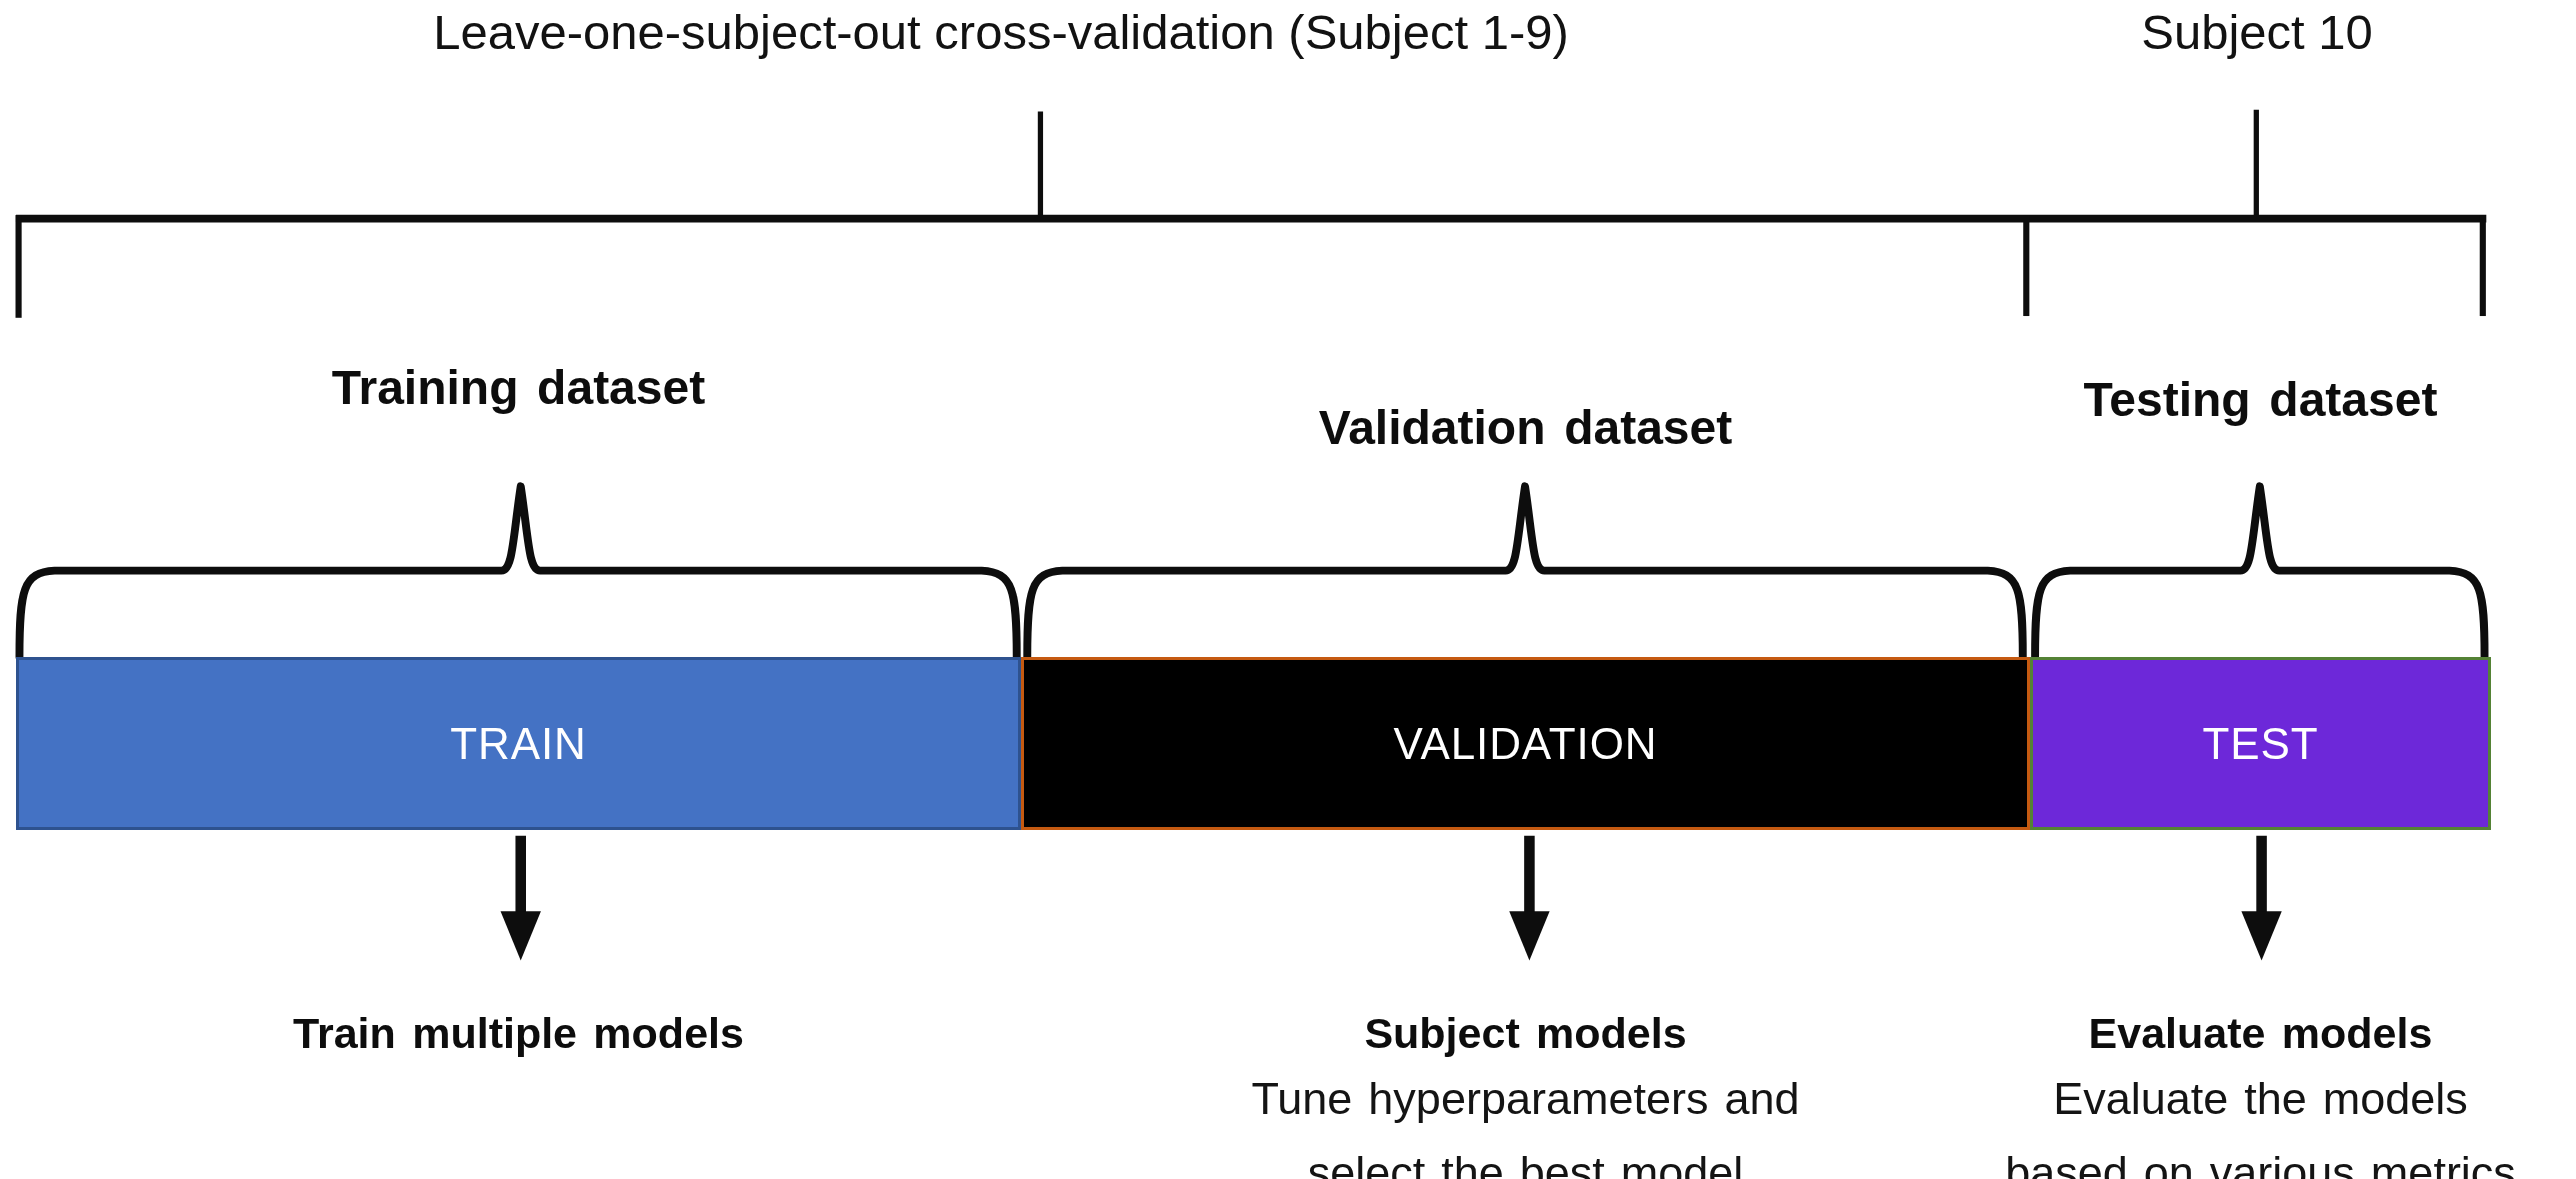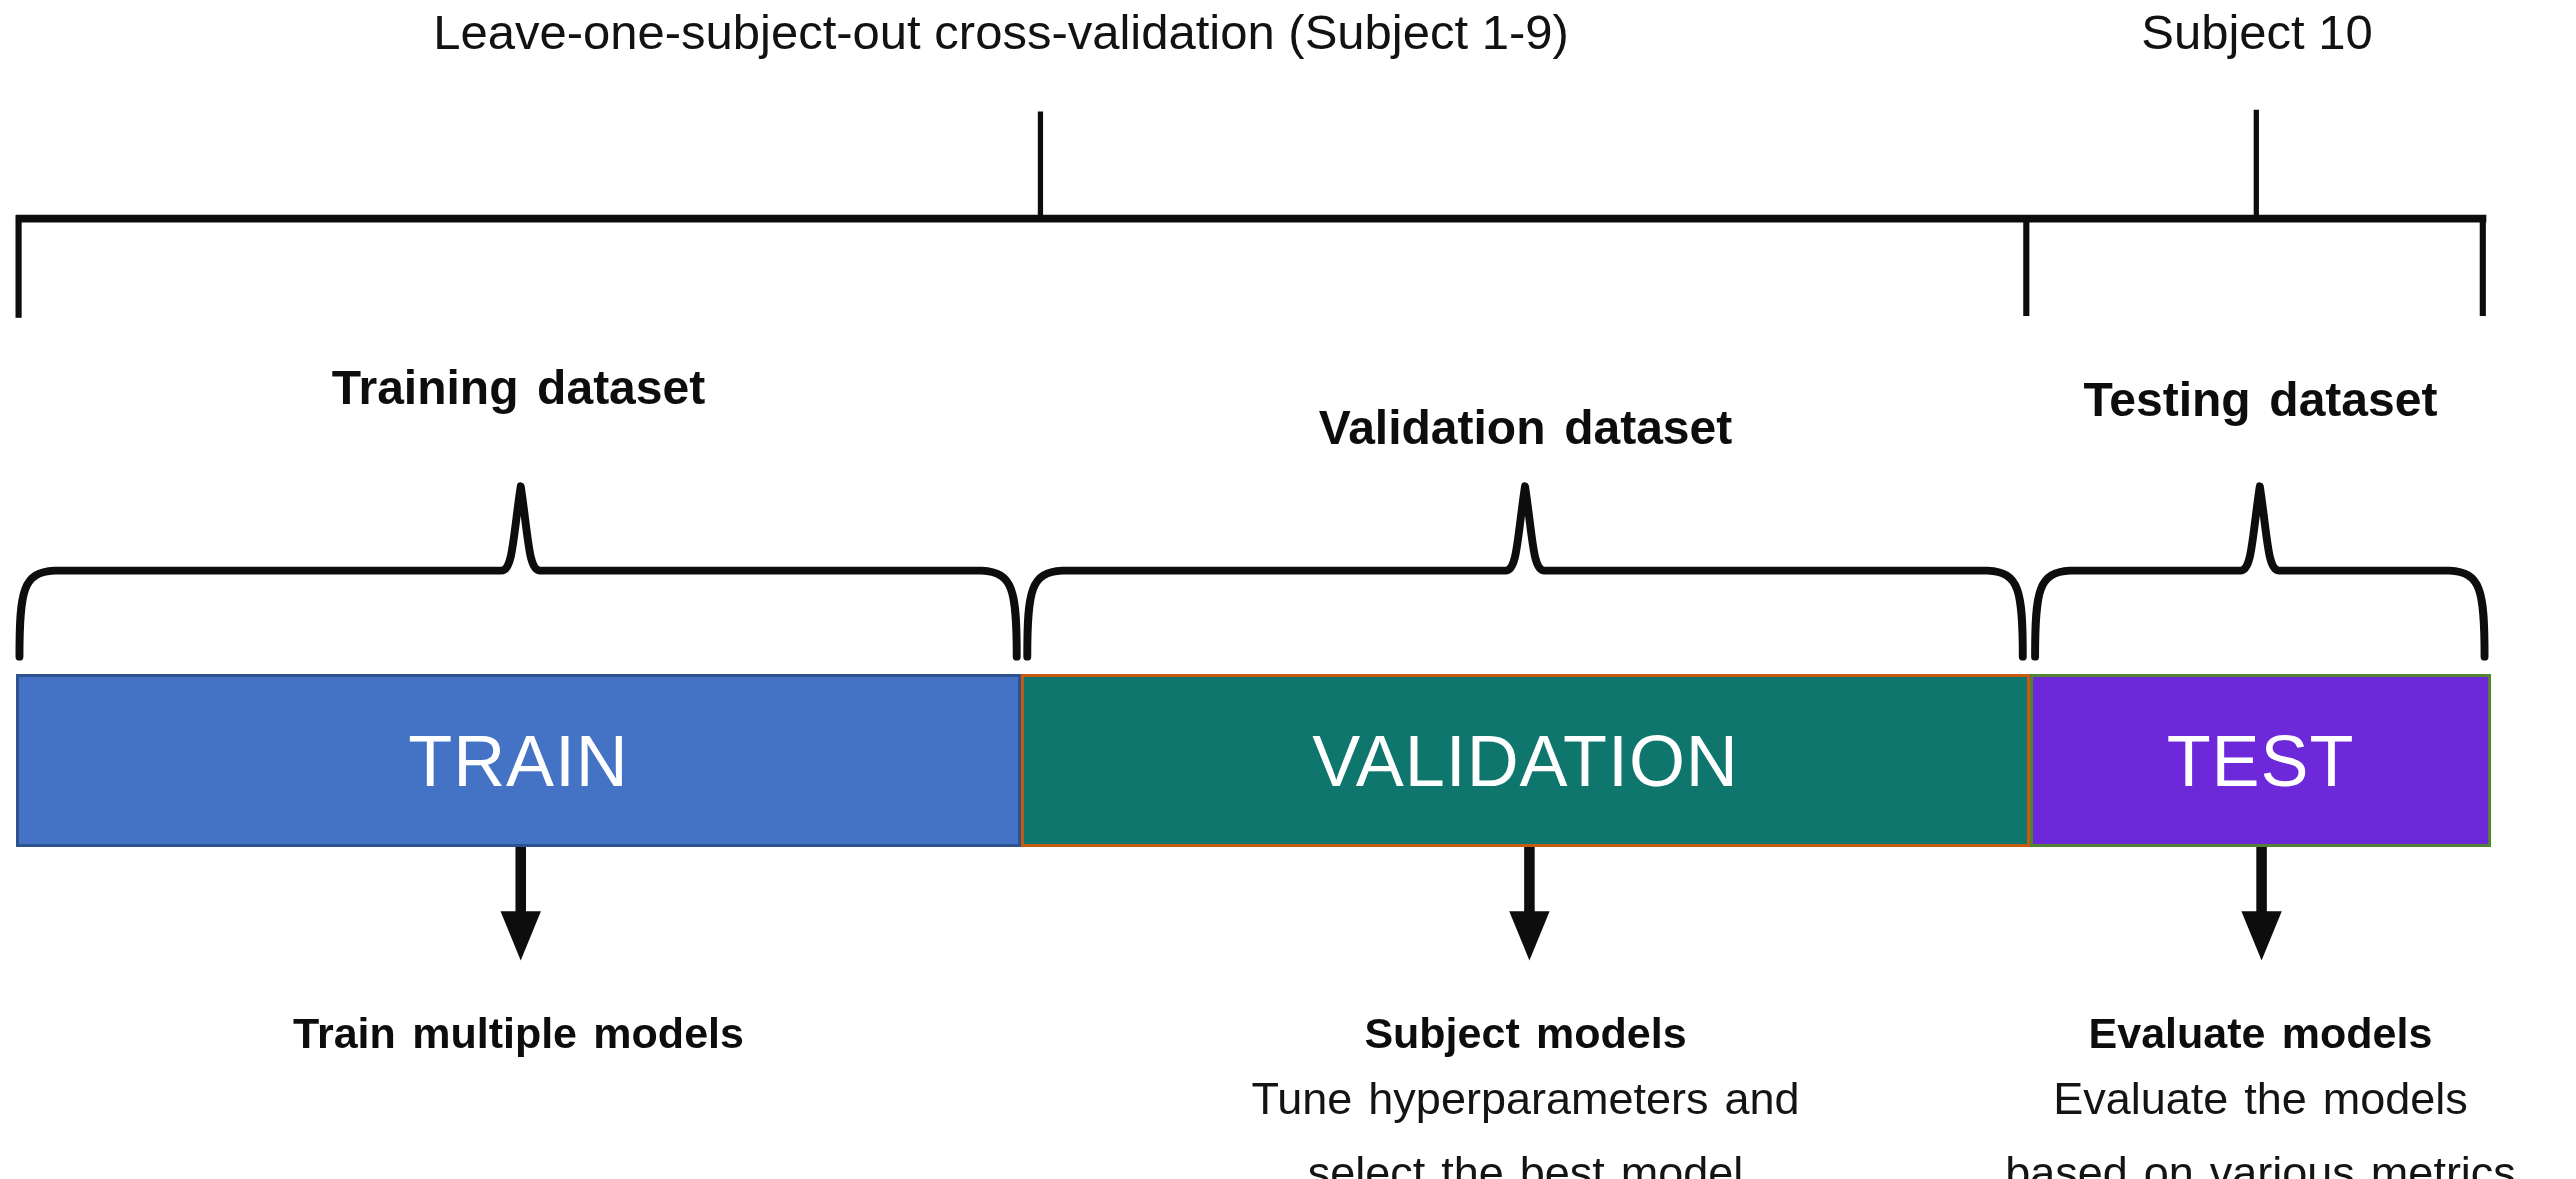--- a/index.html
+++ b/index.html
@@ -21,24 +21,24 @@
     white-space:nowrap;
   }
   .dataset-label{
     top:356px;height:63px;
     font-size:48px;font-weight:bold;
     color:#0d0d0d;
     word-spacing:5.3px;
     white-space:nowrap;
   }
   .bar{
-    top:674px;height:173px;
+    top:657px;height:173px;
     box-sizing:border-box;
     border:3.5px solid transparent;
-    font-size:72px;
+    font-size:44px;
     color:#ffffff;
     letter-spacing:0.9px;
     white-space:nowrap;
   }
   svg.linework{
     left:0;top:0;width:2576px;height:1179px;
     pointer-events:none;
   }
   .annotation{
     top:1004px;
@@ -98,21 +98,21 @@
       <g>
         <path d="M 2576 952 V 1042" stroke-width="12" fill="none"></path>
         <polygon points="2553,1038 2599,1038 2576,1094" stroke="none"></polygon>
       </g>
     </g>
   </svg>
 
   <div class="abs center bar" style="left: 16px; width: 1005px; background-color: rgb(68, 114, 196); border-color: rgb(46, 82, 143);">
     <span>TRAIN</span>
   </div>
-  <div class="abs center bar" style="left: 1021px; width: 1009px; background-color: #0f766e; border-color: rgb(197, 90, 17);">
+  <div class="abs center bar" style="left: 1021px; width: 1009px; background-color: #000000; border-color: rgb(197, 90, 17);">
     <span>VALIDATION</span>
   </div>
   <div class="abs center bar" style="left: 2030px; width: 461px; background-color: #6d28d9; border-color: rgb(84, 130, 53);">
     <span>TEST</span>
   </div>
 
   <div class="abs annotation" style="left:16px;width:1005px;">
     <div class="ann-title">Train multiple models</div>
   </div>
   <div class="abs annotation" style="left:1021px;width:1009px;">

